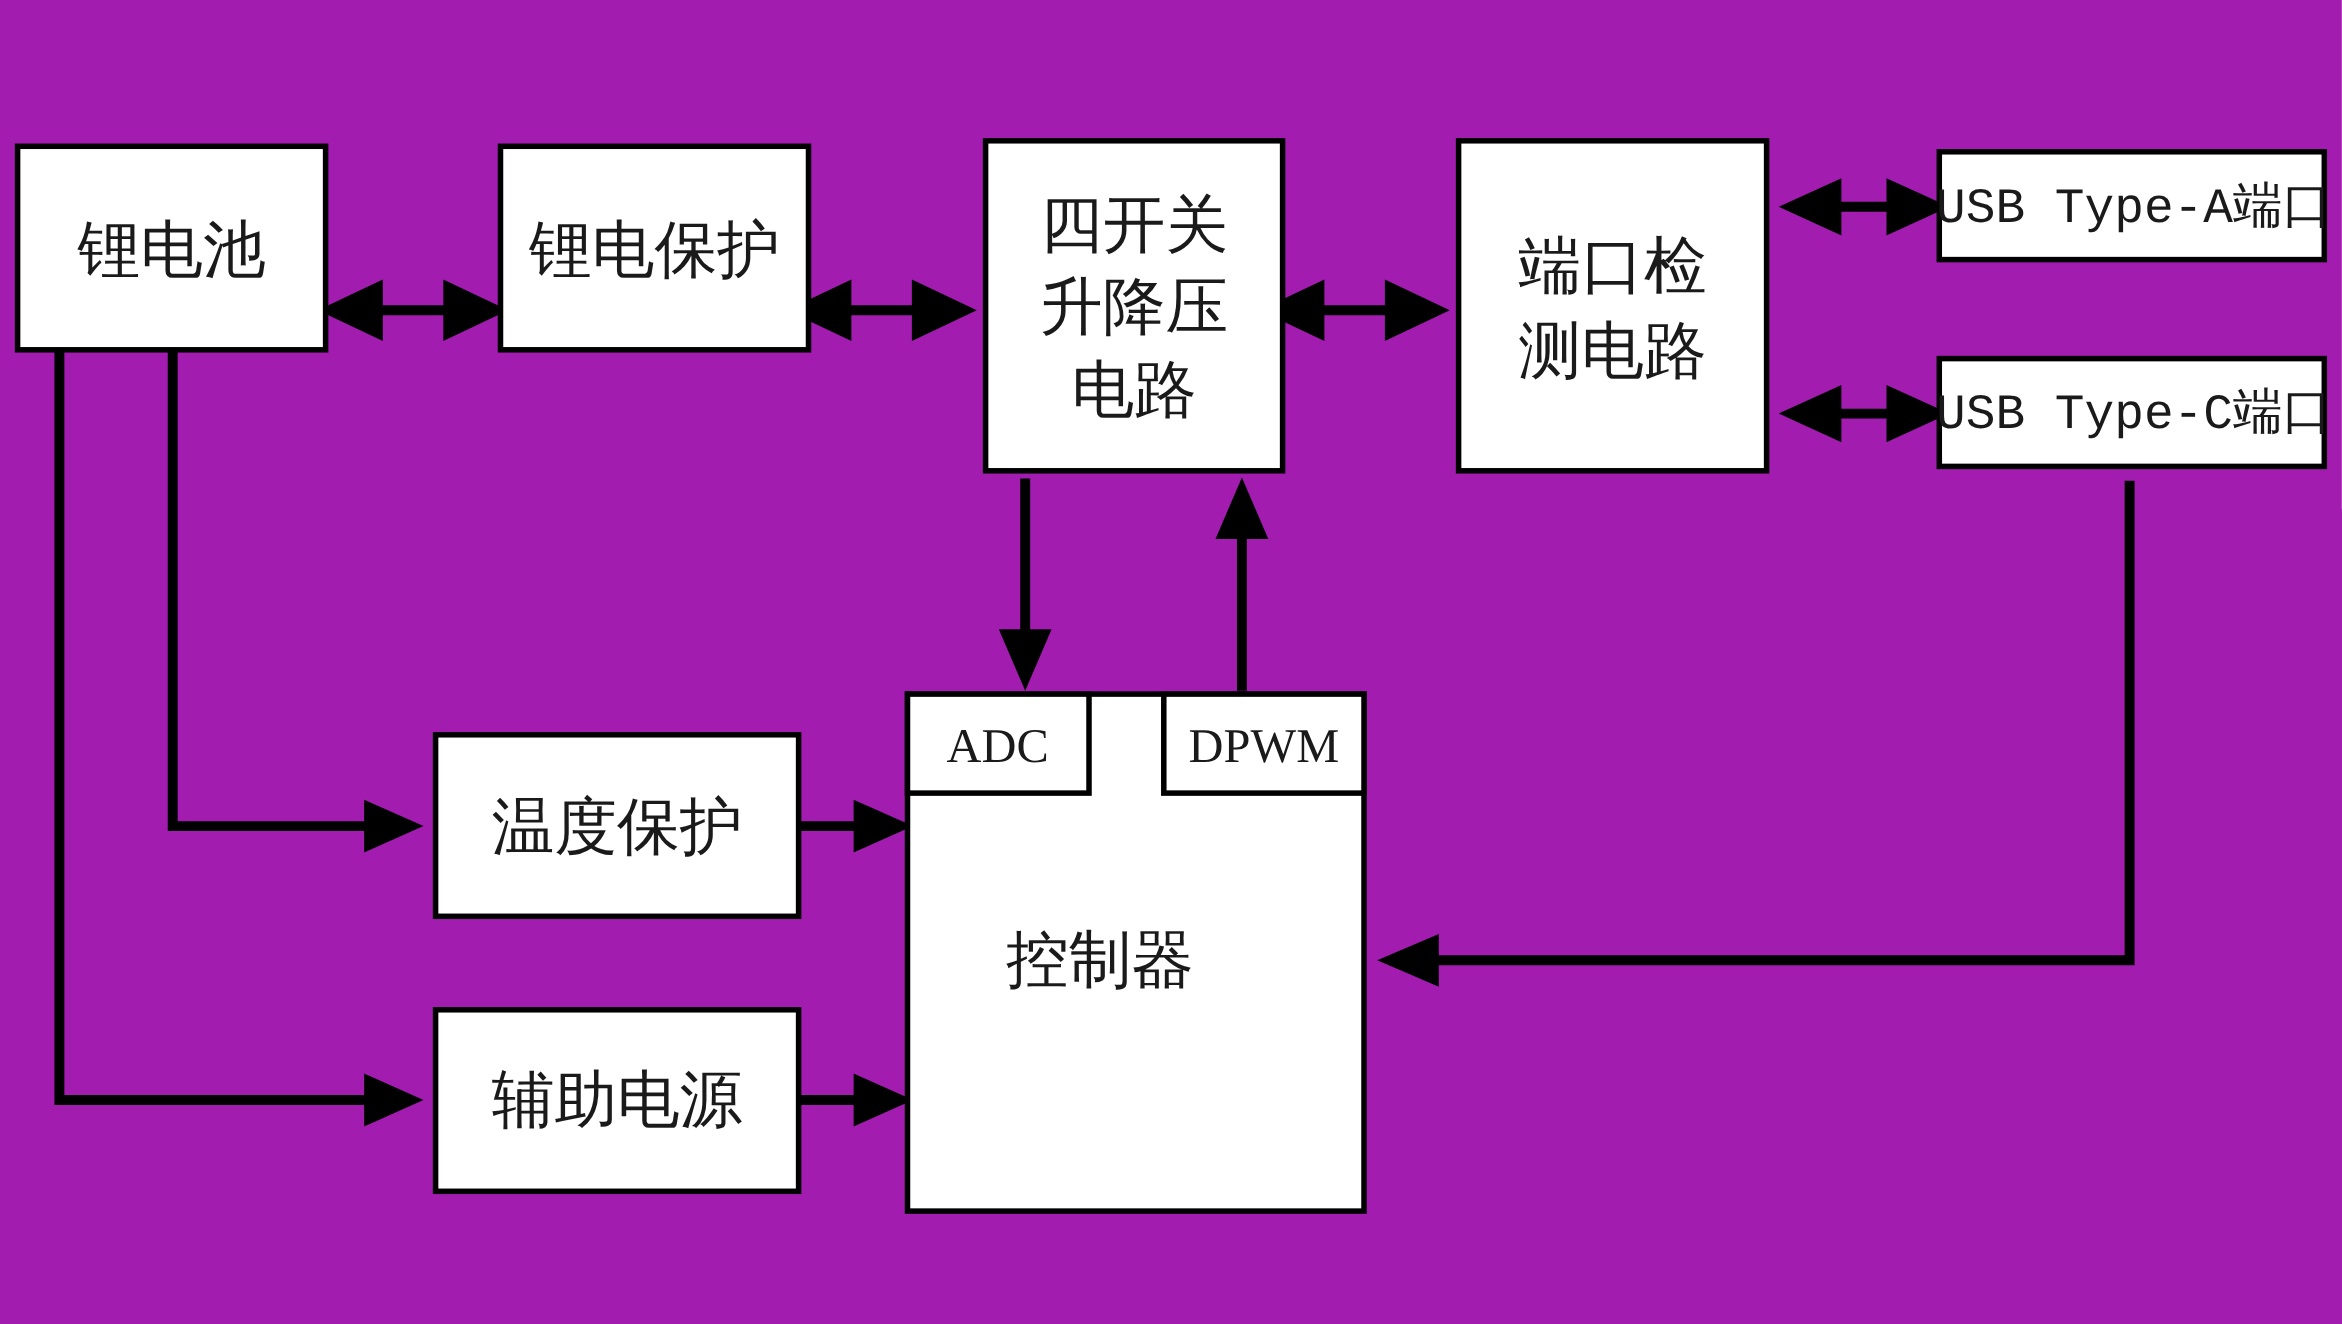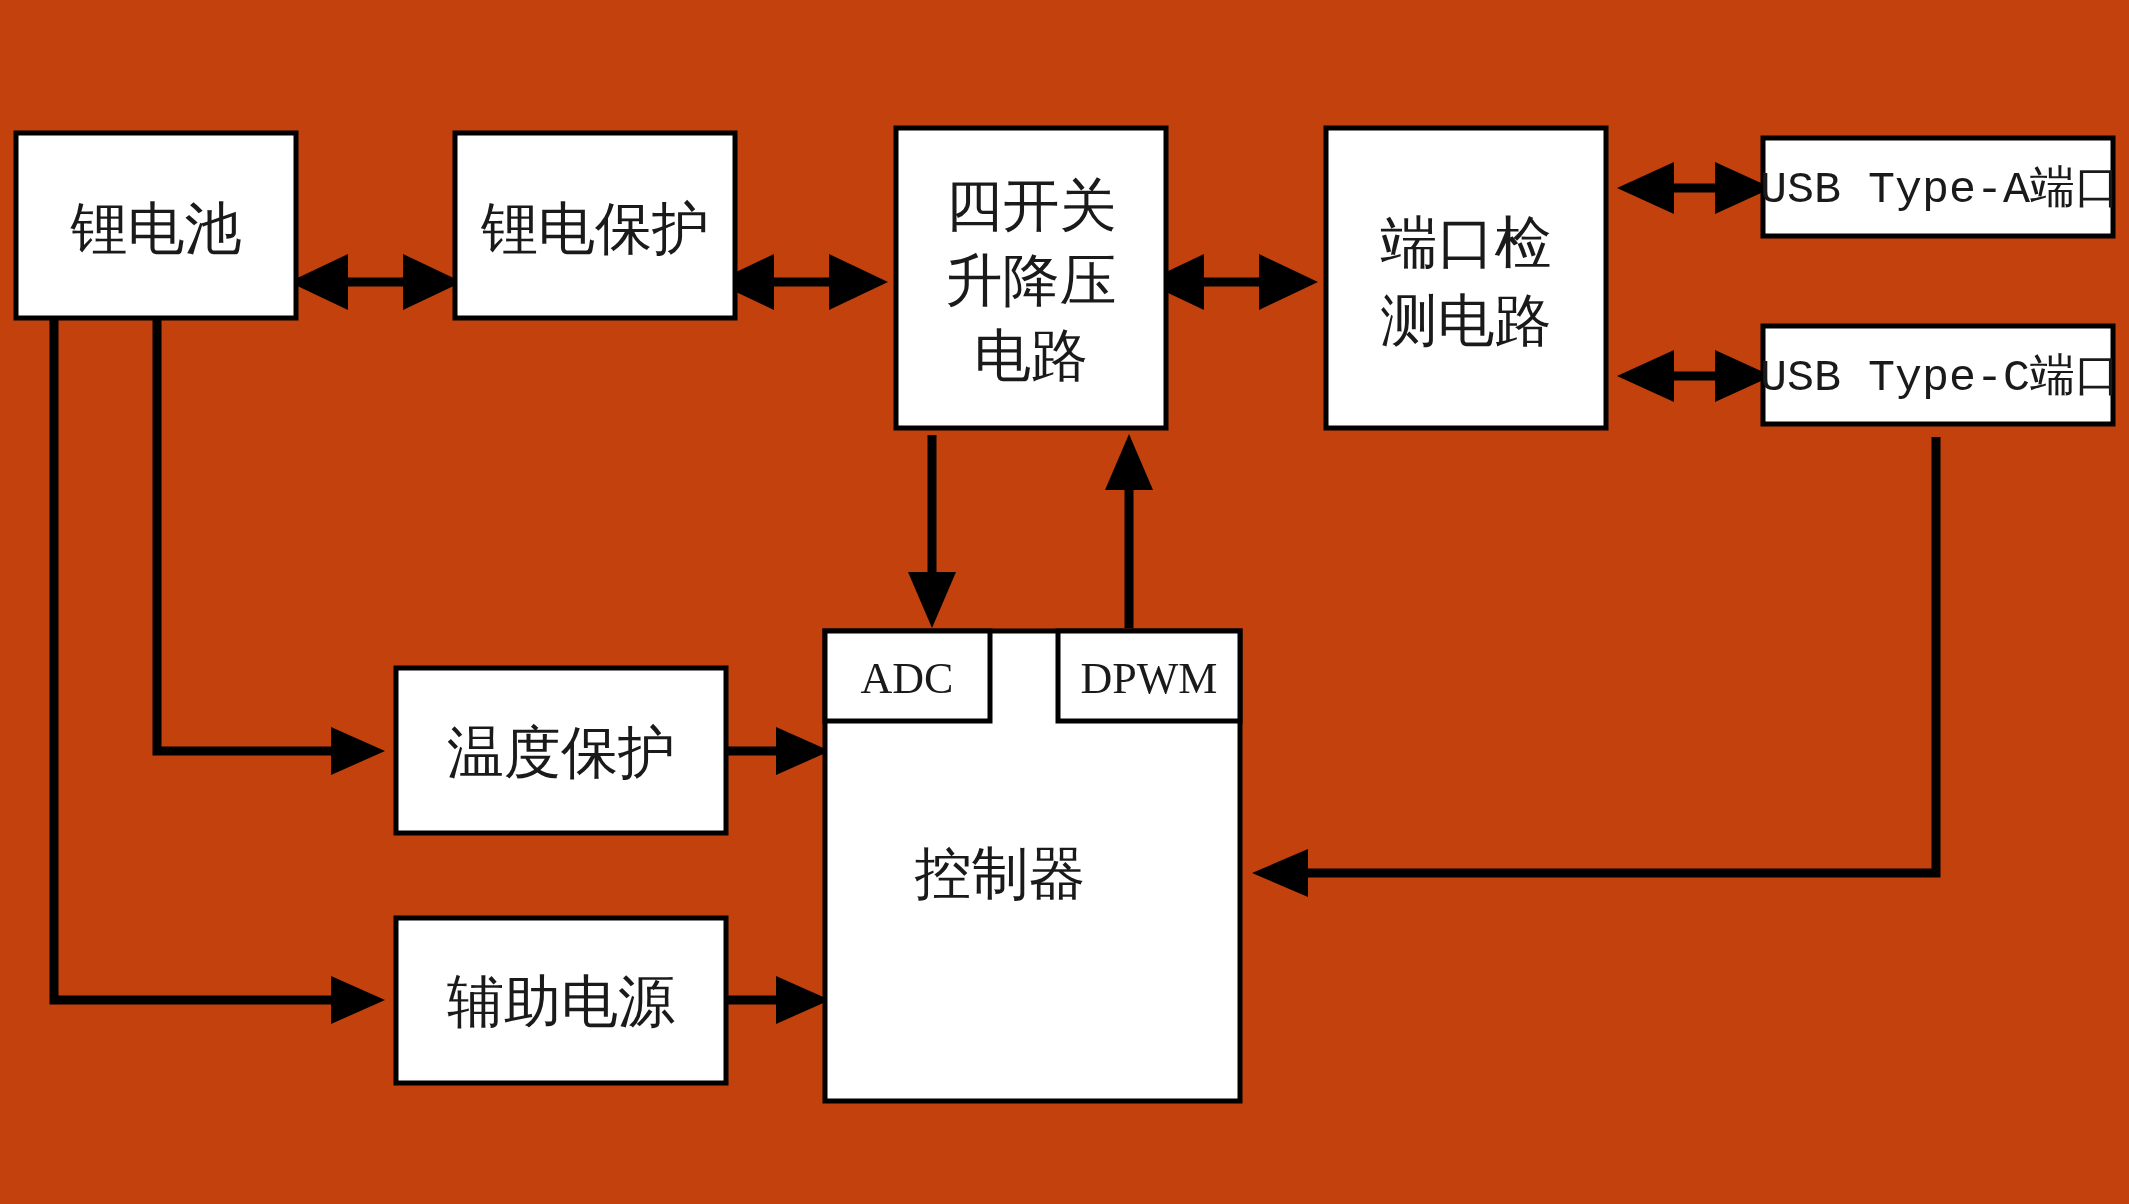--- a/index.html
+++ b/index.html
@@ -7,21 +7,21 @@
     padding: 0;
     background: #ffffff;
   }
   body {
     font-family: "Liberation Serif", "DejaVu Serif", serif;
   }
   #diagram-root {
     position: relative;
     width: 2129px;
     height: 1204px;
-    background: #c2410c;
+    background: #a21caf;
     overflow: hidden;
   }
   svg#diagram-svg {
     position: absolute;
     top: 0;
     left: 0;
     width: 2129px;
     height: 1204px;
     display: block;
   }

